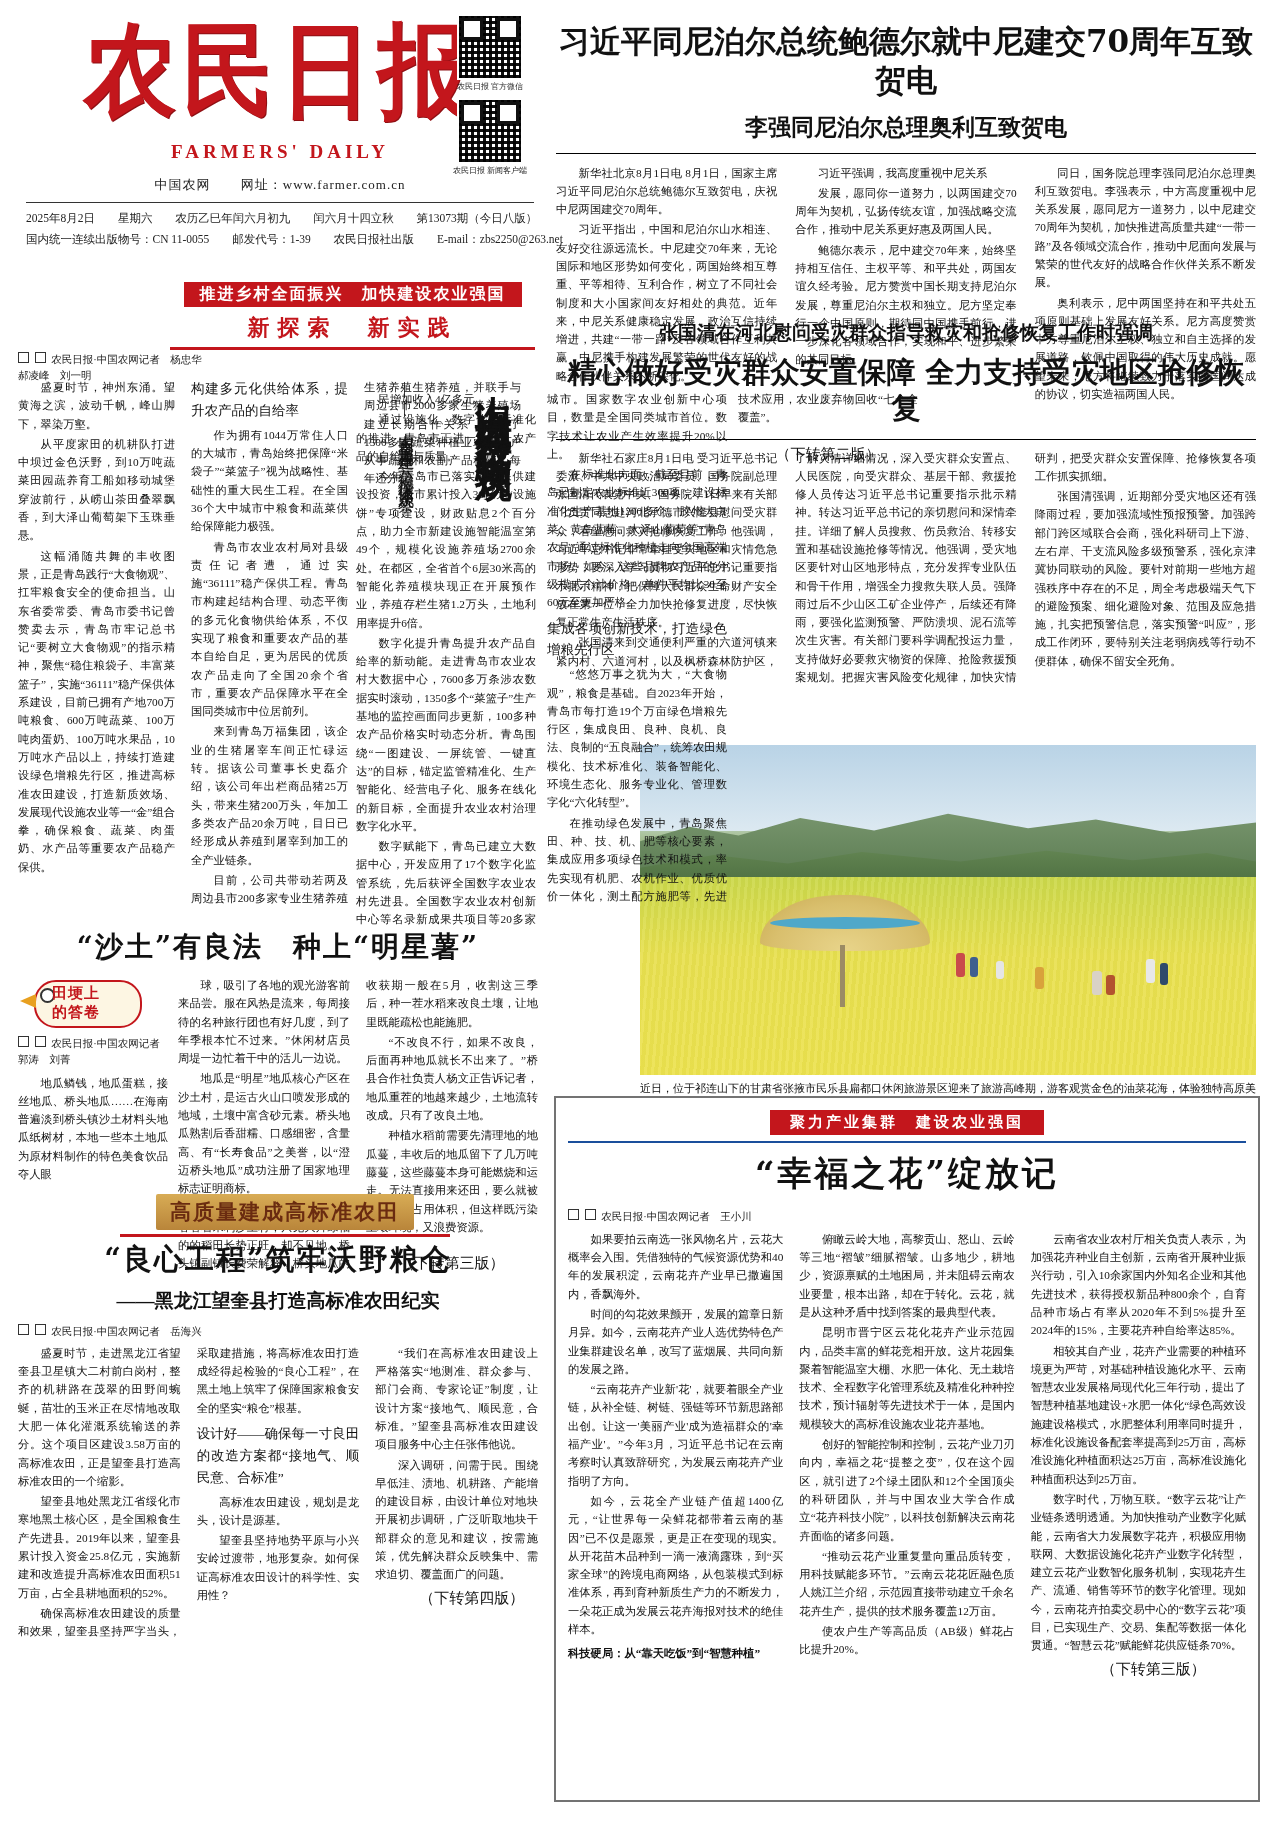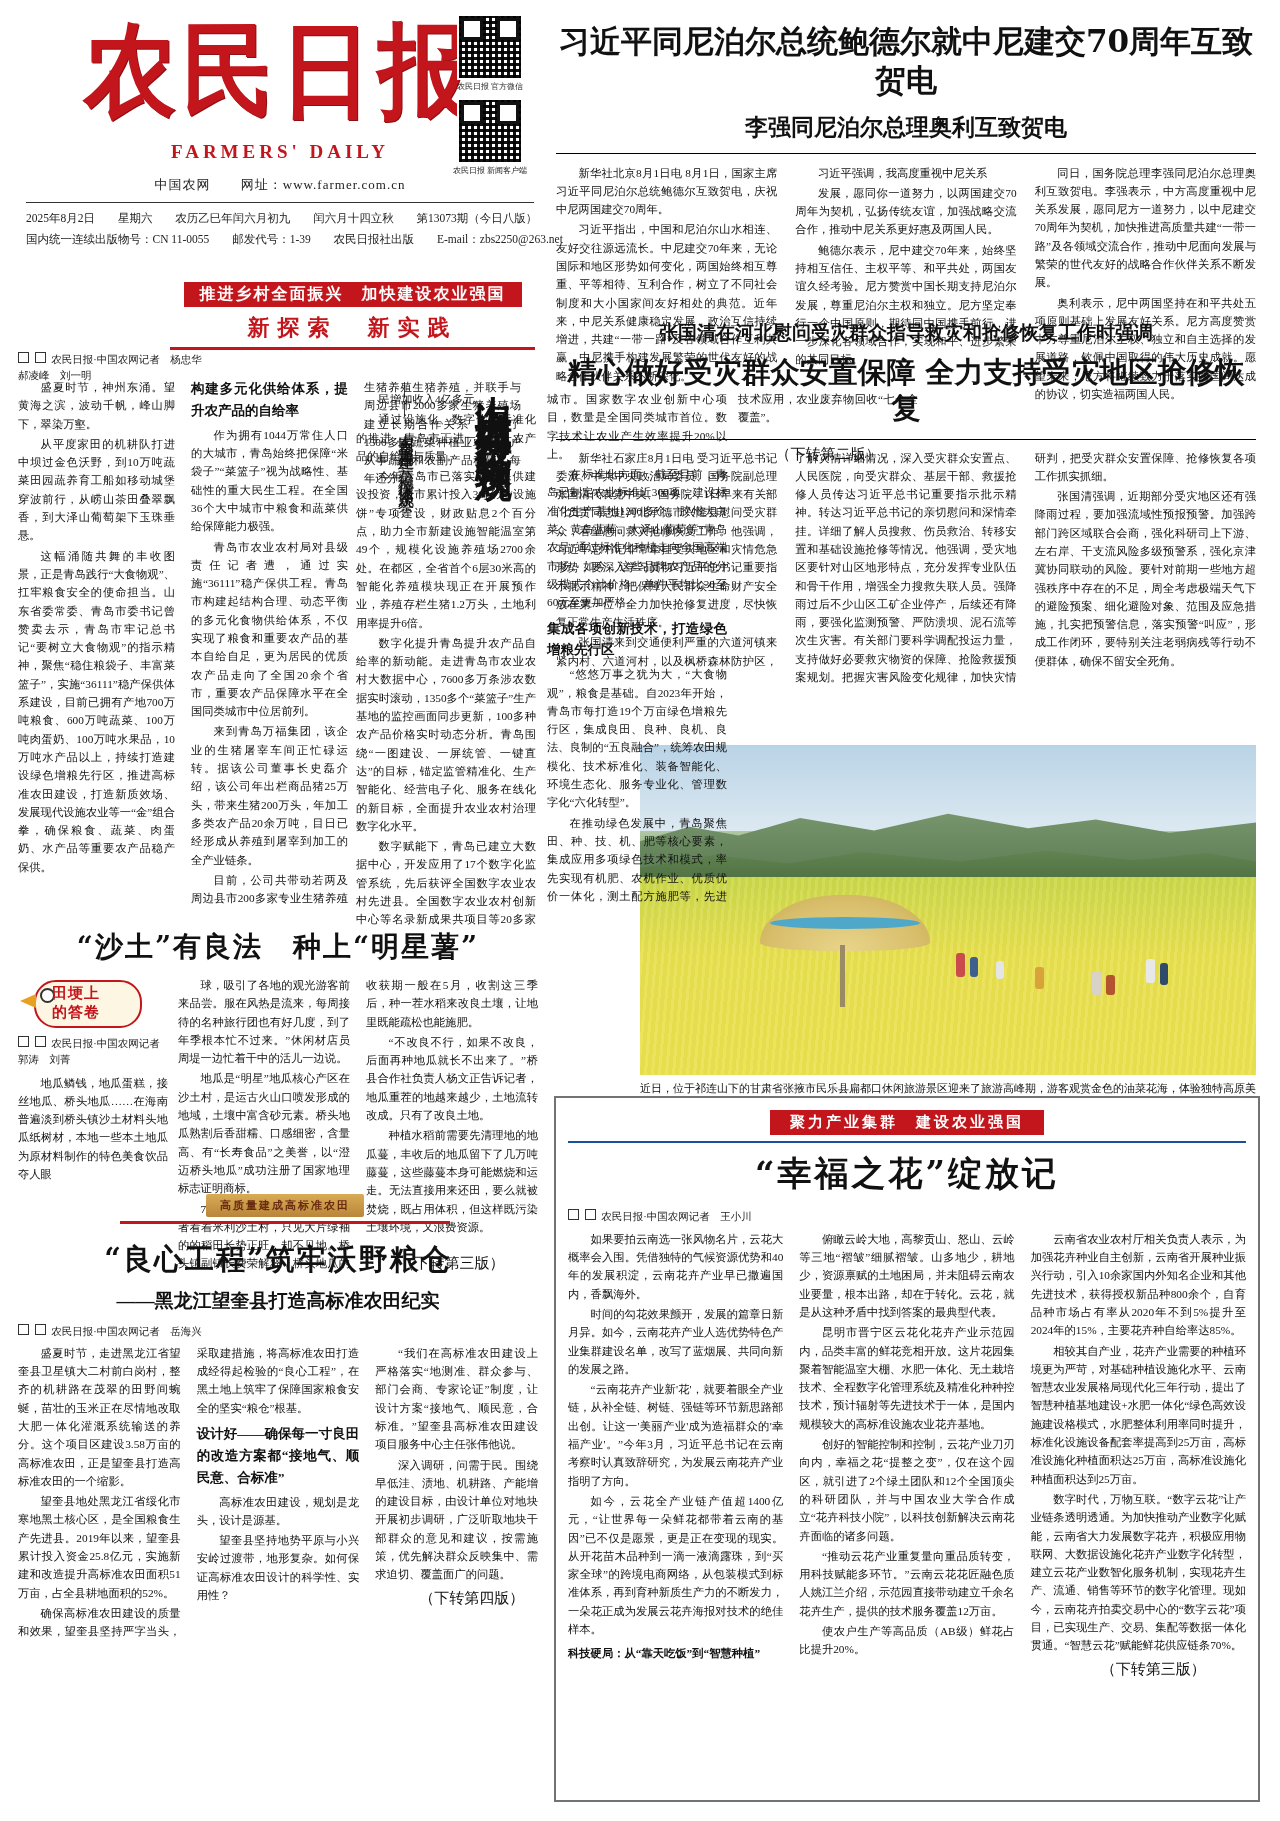--- a/index.html
+++ b/index.html
@@ -307,21 +307,21 @@
     width: 330px;
     column-count: 2;
     column-gap: 16px;
     font-size: 11.3px;
     line-height: 1.62;
     text-align: justify;
     height: 530px;
   }
   .art1-cols p { margin: 0 0 2px 0; text-indent: 2em; }
   .sub-h {
-    font-weight: bold;
+    font-weight: normal;
     font-size: 13.5px;
     text-indent: 0 !important;
     margin: 6px 0 4px 0 !important;
     text-align: justify;
   }
   .jump { text-align: center; font-size: 15px; }
 
   
   .art2 {
     position: absolute;
@@ -369,21 +369,21 @@
     position: absolute;
     left: 120px;
     top: 1194px;
     width: 330px;
     height: 34px;
   }
   .banner2 .b2-box {
     display:inline-block;
     background: linear-gradient(#d8ac55, #b9853a);
     color: #6a2b10;
-    font-size: 11px;
+    font-size: 21px;
     font-weight: bold;
     padding: 4px 14px;
     letter-spacing: 2px;
     border-radius: 2px;
   }
   .banner2 .b2-rule { height: 3px; background:#c3161c; margin-top:4px; }
 
   
   .art3 {
     position: absolute;

